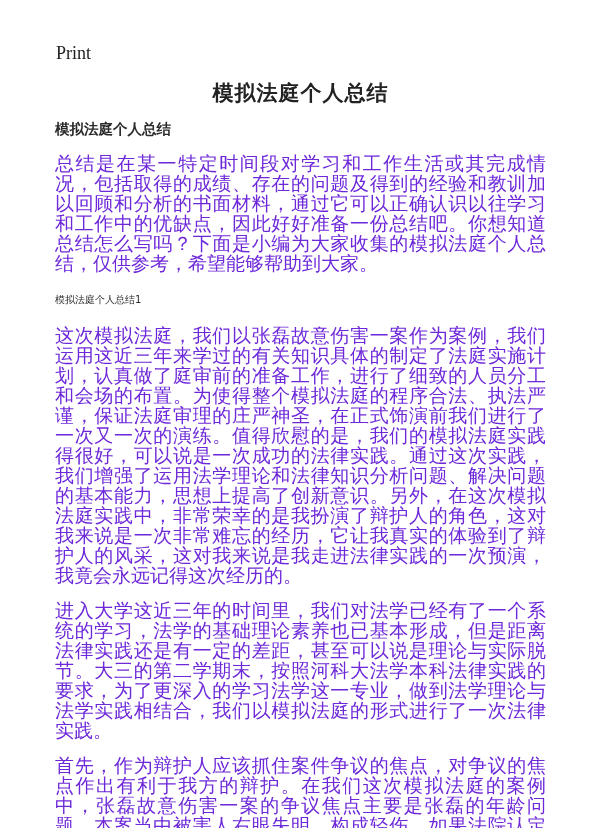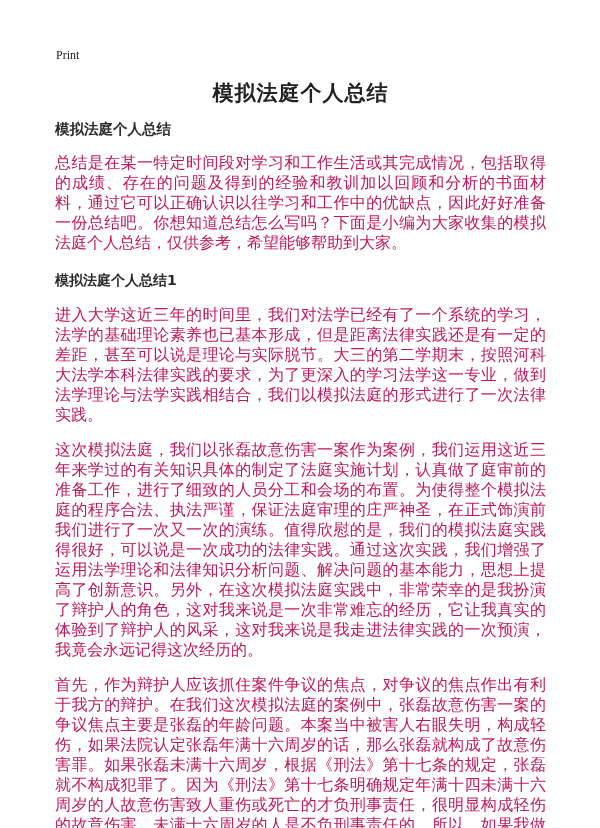--- a/index.html
+++ b/index.html
@@ -13,21 +13,21 @@
   }
   .page {
     width: 600px;
     height: 828px;
     padding: 44px 54px 0 55px;
     font-family: "DejaVu Sans", "Liberation Sans", sans-serif;
     color: #333333;
   }
   .print-link {
     font-family: "Liberation Serif", "DejaVu Serif", serif;
-    font-size: 12px;
+    font-size: 18px;
     color: #222222;
     display: inline-block;
     margin: 0 0 0 1px;
     line-height: 16px;
   }
   .doc-title {
     margin: 17px 0 0 0;
     text-align: center;
     font-size: 21px;
     font-weight: bold;
@@ -37,50 +37,50 @@
   }
   .doc-subtitle {
     margin: 14px 0 0 0;
     font-size: 14.5px;
     font-weight: bold;
     color: #2b2b2b;
     line-height: 18px;
   }
   .body-text {
     margin: 15px 0 0 0;
-    font-size: 16px;
+    font-size: 19px;
     line-height: 20px;
-    color: #be185d;
+    color: #6d28d9;
     text-align: justify;
     text-justify: inter-ideograph;
     word-break: break-all;
   }
   .section-heading {
     margin: 18px 0 16px 0;
-    font-size: 14px;
-    font-weight: bold;
+    font-size: 10px;
+    font-weight: normal;
     color: #2b2b2b;
     line-height: 18px;
   }
 </style>
 </head>
 <body>
 
 <div class="page">
 
   <a class="print-link">Print</a>
 
   <h1 class="doc-title">模拟法庭个人总结</h1>
 
   <h2 class="doc-subtitle">模拟法庭个人总结</h2>
 
   <p class="body-text">总结是在某一特定时间段对学习和工作生活或其完成情况，包括取得的成绩、存在的问题及得到的经验和教训加以回顾和分析的书面材料，通过它可以正确认识以往学习和工作中的优缺点，因此好好准备一份总结吧。你想知道总结怎么写吗？下面是小编为大家收集的模拟法庭个人总结，仅供参考，希望能够帮助到大家。</p>
 
   <h2 class="section-heading">模拟法庭个人总结1</h2>
 
+  <p class="body-text">这次模拟法庭，我们以张磊故意伤害一案作为案例，我们运用这近三年来学过的有关知识具体的制定了法庭实施计划，认真做了庭审前的准备工作，进行了细致的人员分工和会场的布置。为使得整个模拟法庭的程序合法、执法严谨，保证法庭审理的庄严神圣，在正式饰演前我们进行了一次又一次的演练。值得欣慰的是，我们的模拟法庭实践得很好，可以说是一次成功的法律实践。通过这次实践，我们增强了运用法学理论和法律知识分析问题、解决问题的基本能力，思想上提高了创新意识。另外，在这次模拟法庭实践中，非常荣幸的是我扮演了辩护人的角色，这对我来说是一次非常难忘的经历，它让我真实的体验到了辩护人的风采，这对我来说是我走进法律实践的一次预演，我竟会永远记得这次经历的。</p>
+
   <p class="body-text">进入大学这近三年的时间里，我们对法学已经有了一个系统的学习，法学的基础理论素养也已基本形成，但是距离法律实践还是有一定的差距，甚至可以说是理论与实际脱节。大三的第二学期末，按照河科大法学本科法律实践的要求，为了更深入的学习法学这一专业，做到法学理论与法学实践相结合，我们以模拟法庭的形式进行了一次法律实践。</p>
-
-  <p class="body-text">这次模拟法庭，我们以张磊故意伤害一案作为案例，我们运用这近三年来学过的有关知识具体的制定了法庭实施计划，认真做了庭审前的准备工作，进行了细致的人员分工和会场的布置。为使得整个模拟法庭的程序合法、执法严谨，保证法庭审理的庄严神圣，在正式饰演前我们进行了一次又一次的演练。值得欣慰的是，我们的模拟法庭实践得很好，可以说是一次成功的法律实践。通过这次实践，我们增强了运用法学理论和法律知识分析问题、解决问题的基本能力，思想上提高了创新意识。另外，在这次模拟法庭实践中，非常荣幸的是我扮演了辩护人的角色，这对我来说是一次非常难忘的经历，它让我真实的体验到了辩护人的风采，这对我来说是我走进法律实践的一次预演，我竟会永远记得这次经历的。</p>
 
 
   <p class="body-text">首先，作为辩护人应该抓住案件争议的焦点，对争议的焦点作出有利于我方的辩护。在我们这次模拟法庭的案例中，张磊故意伤害一案的争议焦点主要是张磊的年龄问题。本案当中被害人右眼失明，构成轻伤，如果法院认定张磊年满十六周岁的话，那么张磊就构成了故意伤害罪。如果张磊未满十六周岁，根据《刑法》第十七条的规定，张磊就不构成犯罪了。因为《刑法》第十七条明确规定年满十四未满十六周岁的人故意伤害致人重伤或死亡的才负刑事责任，很明显构成轻伤的故意伤害，未满十六周岁的人是不负刑事责任的。所以，如果我做无罪辩护的，就必须证明我的当事人未满十六周岁，本案的争议就自然而然的应围绕被告人的"年龄问题而展开。作为辩护人的我必须明确本案的争议焦点，如果我不能抓住这一点的话，而是把精力放在无关紧要的问题上，那么必定是捡了芝麻丢了西瓜。俗话说“用刀用在刀刃上”，作为辩护人分析问题更也应到做到这一点。</p>
 
 </div>
 
 </body></html>

